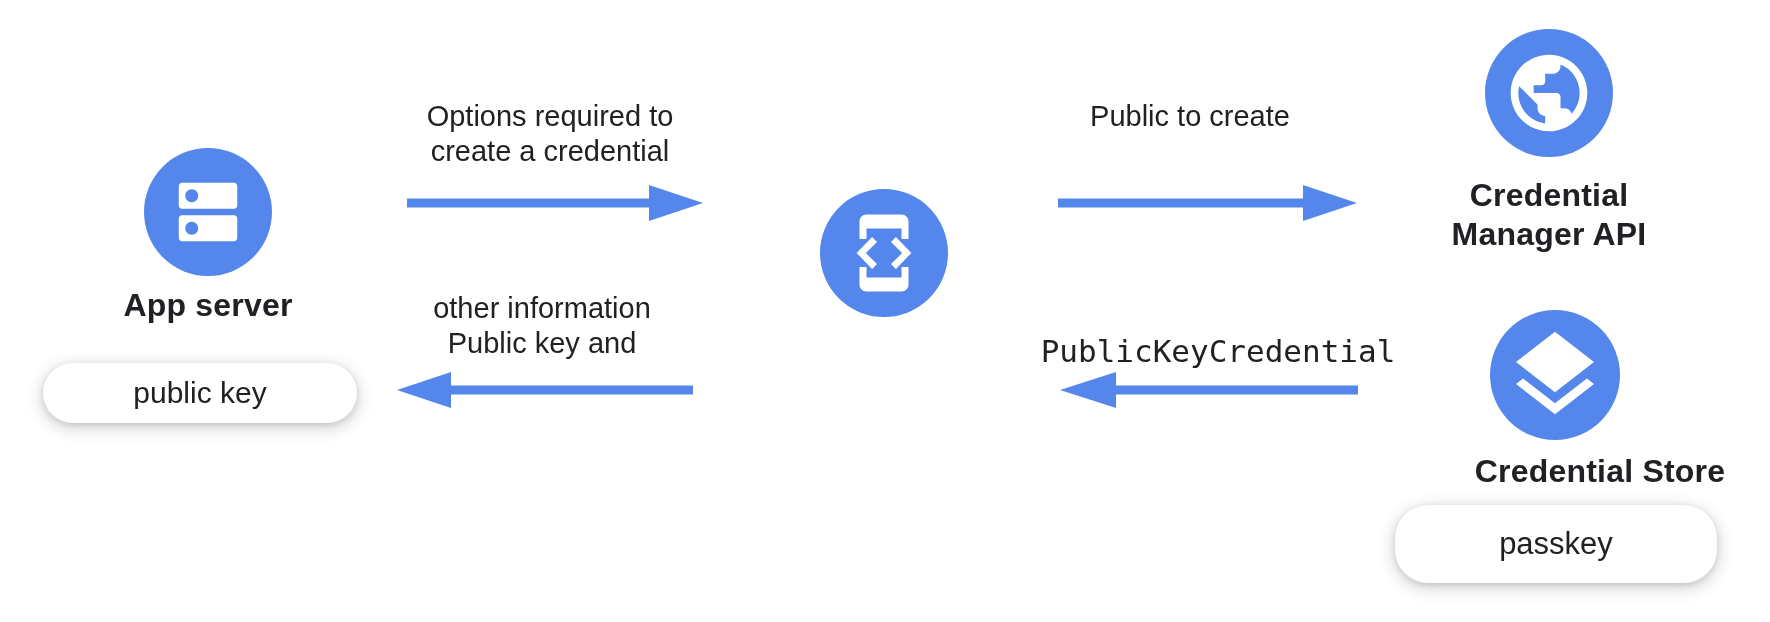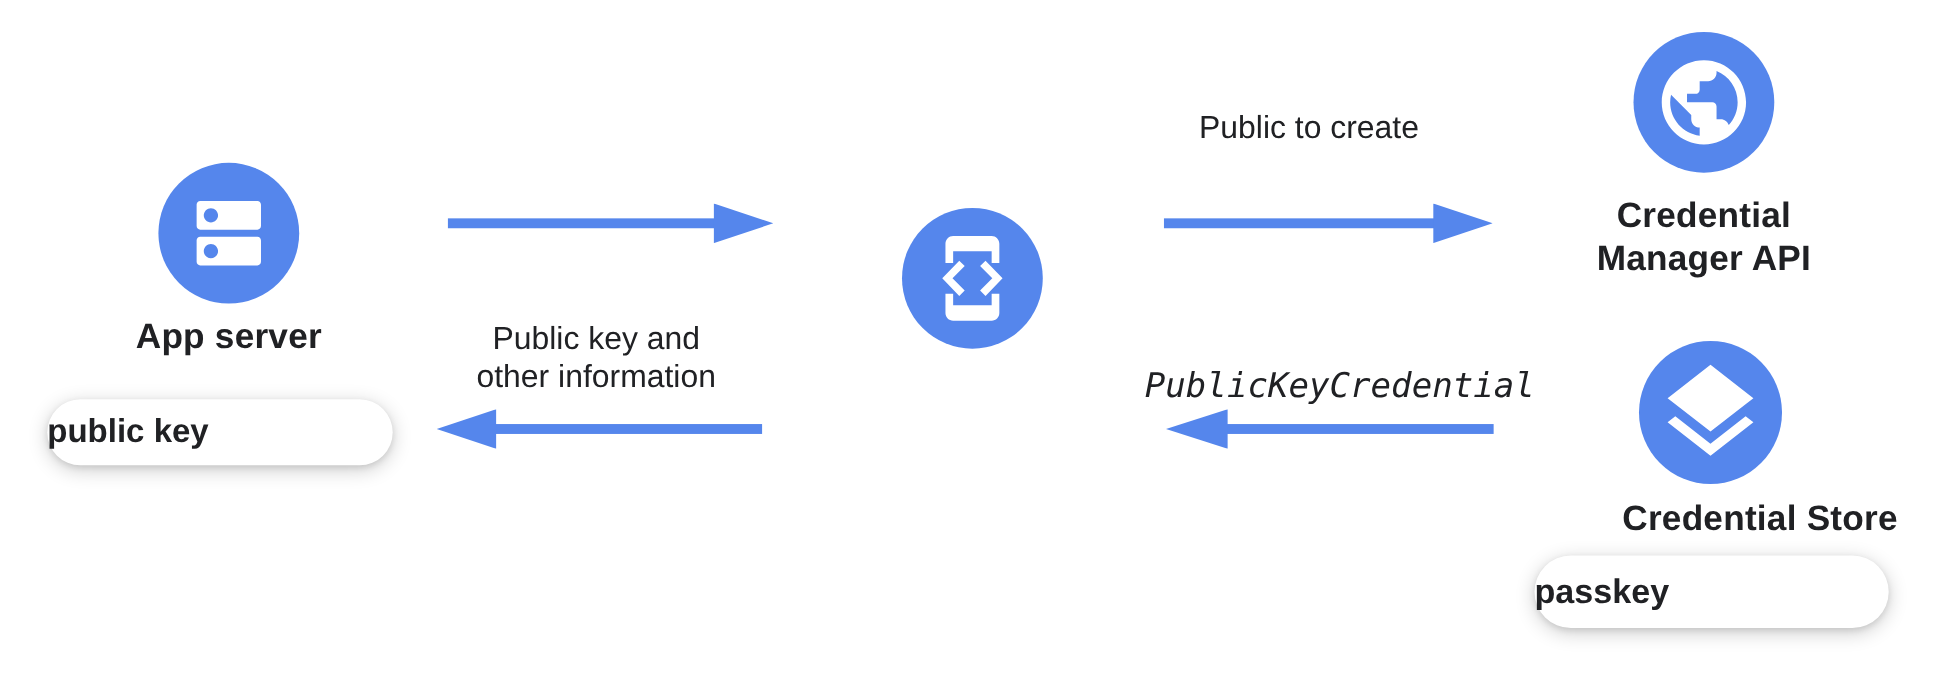--- a/index.html
+++ b/index.html
@@ -34,21 +34,22 @@
     line-height: 39px;
     letter-spacing: 0.2px;
     color: var(--text);
   }
   .pill {
     position: absolute;
     background: var(--pill-bg);
     box-shadow: 0 2px 6px rgba(0,0,0,0.10), 0 4px 18px rgba(0,0,0,0.20);
     display: flex;
     align-items: center;
-    font-weight: 700;
+    justify-content: center;
+    font-weight: 400;
     color: var(--text);
   }
   .flow-label {
     position: absolute;
     text-align: center;
     font-size: 29px;
     line-height: 35px;
     font-weight: 400;
     color: var(--text);
   }
@@ -70,50 +71,52 @@
     <svg class="icon" width="78" height="78" viewBox="0 0 24 24">
       <path d="M20 13H4c-.55 0-1 .45-1 1v6c0 .55.45 1 1 1h16c.55 0 1-.45 1-1v-6c0-.55-.45-1-1-1zM7 19c-1.1 0-2-.9-2-2s.9-2 2-2 2 .9 2 2-.9 2-2 2zM20 3H4c-.55 0-1 .45-1 1v6c0 .55.45 1 1 1h16c.55 0 1-.45 1-1V4c0-.55-.45-1-1-1zM7 9c-1.1 0-2-.9-2-2s.9-2 2-2 2 .9 2 2-.9 2-2 2z"></path>
     </svg>
   </div>
   <div class="node-label" style="left:58px; top:286px; width:300px;">App server</div>
   <div class="pill" style="left:43px; top:363px; width:314px; height:60px; border-radius:30px; font-size:30px;">
     <span>public key</span>
   </div>
 
   <div class="flow-label" style="left:400px; top:99px; width:300px;">
+    <div>Options required to</div>
+    <div>create a credential</div>
   </div>
   <svg class="arrow" style="left:407px; top:185px;" width="296" height="36">
     <rect x="0" y="13.5" width="250" height="9"></rect>
     <polygon points="242,0 296,18 242,36"></polygon>
   </svg>
 
   <div class="flow-label" style="left:392px; top:291px; width:300px;">
+    <div>other information</div>
     <div>Public key and</div>
-    <div>other information</div>
   </div>
   <svg class="arrow" style="left:397px; top:372px;" width="296" height="36">
     <rect x="46" y="13.5" width="250" height="9"></rect>
     <polygon points="54,0 0,18 54,36"></polygon>
   </svg>
 
   <div class="circle" style="left:820px; top:189px; width:128px; height:128px;">
     <svg class="icon" width="84" height="84" viewBox="0 0 24 24">
       <path d="M7 5h10v3h2V3c0-1.1-.9-2-2-2H7c-1.1 0-2 .9-2 2v5h2V5zm8.41 11.59L19.83 12l-4.42-4.59L14 8.83 17.17 12 14 15.17l1.41 1.42zM10 15.17L6.83 12 10 8.83 8.59 7.41 4.17 12l4.42 4.59L10 15.17zM17 19H7v-3H5v5c0 1.1.9 2 2 2h10c1.1 0 2-.9 2-2v-5h-2v3z"></path>
     </svg>
   </div>
 
   <div class="flow-label" style="left:1040px; top:99px; width:300px;">
     <div>Public to create</div>
   </div>
   <svg class="arrow" style="left:1058px; top:185px;" width="299" height="36">
     <rect x="0" y="13.5" width="253" height="9"></rect>
     <polygon points="245,0 299,18 245,36"></polygon>
   </svg>
 
-  <div class="flow-label mono" style="left:1018px; top:334px; width:400px;font-style:italic;">PublicKeyCredential</div>
+  <div class="flow-label mono" style="left:1018px; top:334px; width:400px;">PublicKeyCredential</div>
   <svg class="arrow" style="left:1060px; top:372px;" width="298" height="36">
     <rect x="48" y="13.5" width="250" height="9"></rect>
     <polygon points="56,0 0,18 56,36"></polygon>
   </svg>
 
   <div class="circle" style="left:1485px; top:29px; width:128px; height:128px;">
     <svg class="icon" width="92" height="92" viewBox="0 0 24 24">
       <path d="M12 2C6.48 2 2 6.48 2 12s4.48 10 10 10 10-4.48 10-10S17.52 2 12 2zm-1 17.93c-3.95-.49-7-3.85-7-7.93 0-.62.08-1.21.21-1.79L9 15v1c0 1.1.9 2 2 2v1.93zm6.9-2.54c-.26-.81-1-1.39-1.9-1.39h-1v-3c0-.55-.45-1-1-1H8v-2h2c.55 0 1-.45 1-1V7h2c1.1 0 2-.9 2-2v-.41c2.93 1.19 5 4.06 5 7.41 0 2.08-.8 3.97-2.1 5.39z"></path>
     </svg>
   </div>
@@ -121,17 +124,17 @@
     <div>Credential</div>
     <div>Manager API</div>
   </div>
 
   <div class="circle" style="left:1490px; top:310px; width:130px; height:130px;">
     <svg class="icon" width="104" height="104" viewBox="0 0 24 24">
       <path d="M11.99 18.54l-7.37-5.73L3 14.07l9 7 9-7-1.63-1.27-7.38 5.74zM12 16l7.36-5.73L21 9l-9-7-9 7 1.63 1.27L12 16z"></path>
     </svg>
   </div>
   <div class="node-label" style="left:1450px; top:452px; width:300px;">Credential Store</div>
-  <div class="pill" style="left:1395px; top:505px; width:322px; height:66px; border-radius:33px; font-size:31px;">
+  <div class="pill" style="left:1395px; top:505px; width:322px; height:78px; border-radius:33px; font-size:31px;">
     <span>passkey</span>
   </div>
 
 </div>
 
 </body></html>

